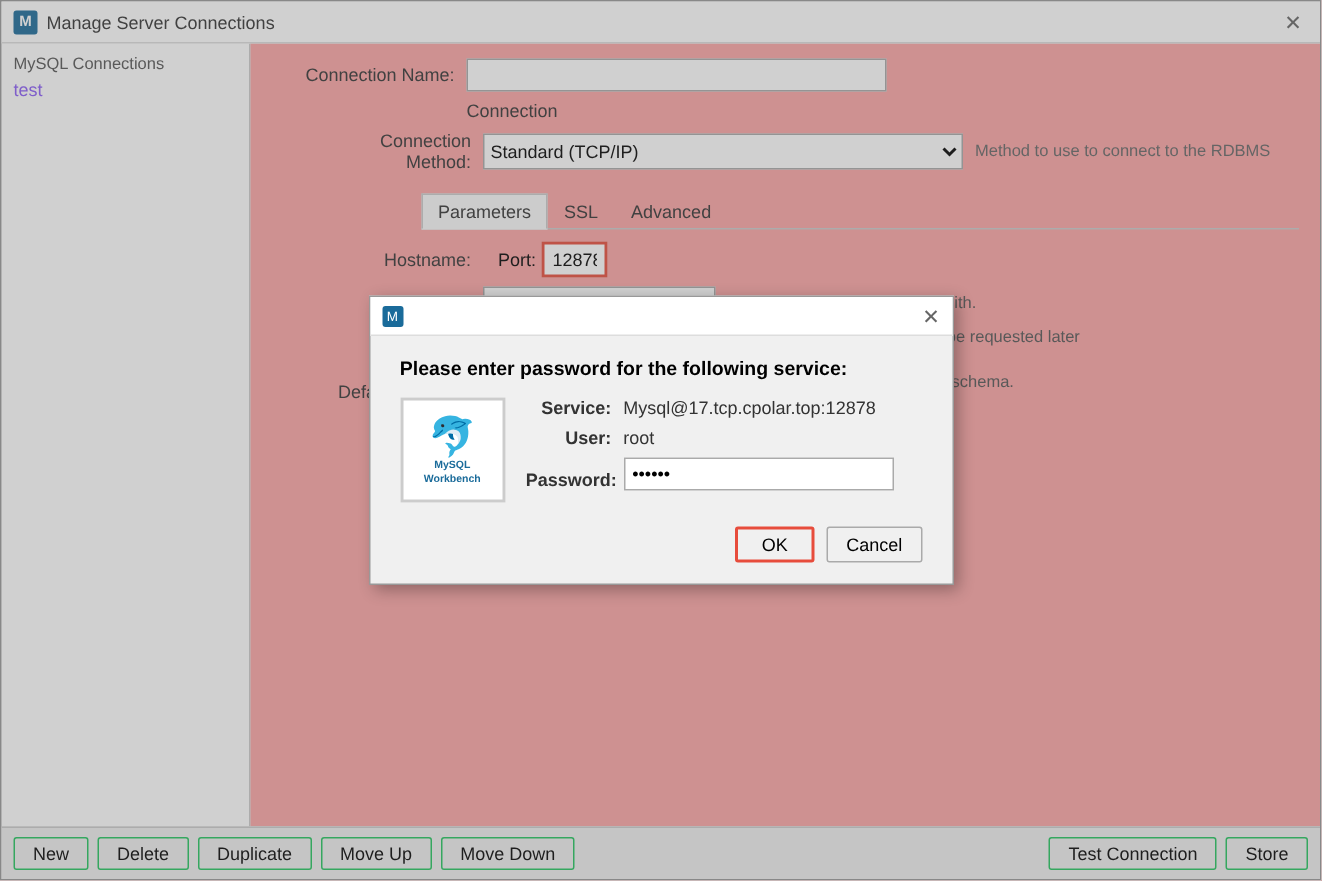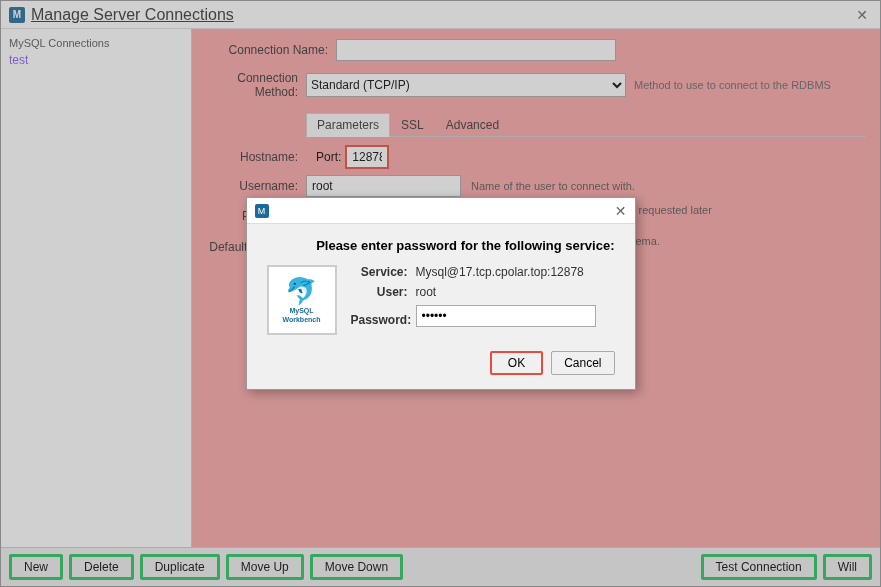--- a/index.html
+++ b/index.html
@@ -45,44 +45,43 @@
       border-radius: 2px;
       display: flex;
       align-items: center;
       justify-content: center;
       color: white;
       font-size: 10px;
       font-weight: bold;
     }
 
     .title-bar-title {
-      font-size: 16px;
-      color: #333;
-      text-decoration: underline;
+      font-size: 12px;
+      color: #333;
     }
 
     .title-bar-close {
       cursor: pointer;
       color: #666;
       font-size: 14px;
       width: 20px;
       height: 20px;
       display: flex;
       align-items: center;
       justify-content: center;
     }
 
     .main-content {
       display: flex;
       flex: 1;
       overflow: hidden;
     }
 
     .sidebar {
-      width: 191px;
+      width: 166px;
       background: #fff;
       border-right: 1px solid #ccc;
       padding: 4px 0;
       flex-shrink: 0;
     }
 
     .sidebar-section-title {
       font-size: 11px;
       color: #555;
       padding: 4px 8px 2px 8px;
@@ -170,20 +169,21 @@
       margin-top: 4px;
     }
 
     .param-label {
       width: 100px;
       text-align: right;
       padding-right: 8px;
       color: #333;
       font-size: 12px;
       flex-shrink: 0;
+      margin-left: 41px;
     }
 
     .hostname-input {
       border: 2px solid #e74c3c;
       padding: 3px 5px;
       font-size: 12px;
       background: #fff;
       width: 155px;
     }
 
@@ -204,21 +204,21 @@
     .help-text {
       margin-left: 10px;
       color: #555;
       font-size: 11px;
       max-width: 200px;
     }
 
     .btn {
       padding: 3px 12px;
       font-size: 12px;
-      border: 3px solid #22c55e;
+      border: 1px solid #22c55e;
       background: #f0f0f0;
       cursor: pointer;
       border-radius: 2px;
     }
 
     .connection-name-input {
       border: 1px solid #aaa;
       padding: 3px 5px;
       font-size: 12px;
       background: #fff;
@@ -304,21 +304,21 @@
       font-size: 14px;
     }
 
     .dialog-body {
       padding: 14px 20px;
     }
 
     .dialog-header-text {
       font-size: 13px;
       font-weight: bold;
-      text-align: right;
+      text-align: left;
       margin-bottom: 12px;
       color: #000;
     }
 
     .dialog-content-row {
       display: flex;
       align-items: flex-start;
       margin-bottom: 10px;
     }
 
@@ -422,20 +422,21 @@
         <div class="sidebar-item">test</div>
       </div>
 
       <div class="right-panel">
 
         <div class="form-row">
           <span class="form-label">Connection Name:</span>
           <input class="connection-name-input" type="text" value="" style="">
         </div>
 
+        <div class="connection-section-label" style="margin-left:130px; margin-bottom:2px;">Connection</div>
 
         <div class="method-row">
           <span class="param-label">Connection Method:</span>
           <select class="select-method">
             <option>Standard (TCP/IP)</option>
           </select>
           <span class="connection-label">Method to use to connect to the RDBMS</span>
         </div>
 
         <div class="tab-container" style="margin-left:100px;">
@@ -472,21 +473,21 @@
     </div>
 
     <div class="bottom-bar">
       <button class="btn">New</button>
       <button class="btn">Delete</button>
       <button class="btn">Duplicate</button>
       <button class="btn">Move Up</button>
       <button class="btn">Move Down</button>
       <div class="bottom-bar-right">
         <button class="btn">Test Connection</button>
-        <button class="btn">Will</button>
+        <button class="btn">Store</button>
       </div>
     </div>
   </div>
 
   <div class="overlay">
     <div class="dialog">
 
       <div class="dialog-title-bar">
         <div class="dialog-title-left">
           <div class="dialog-icon">M</div>

